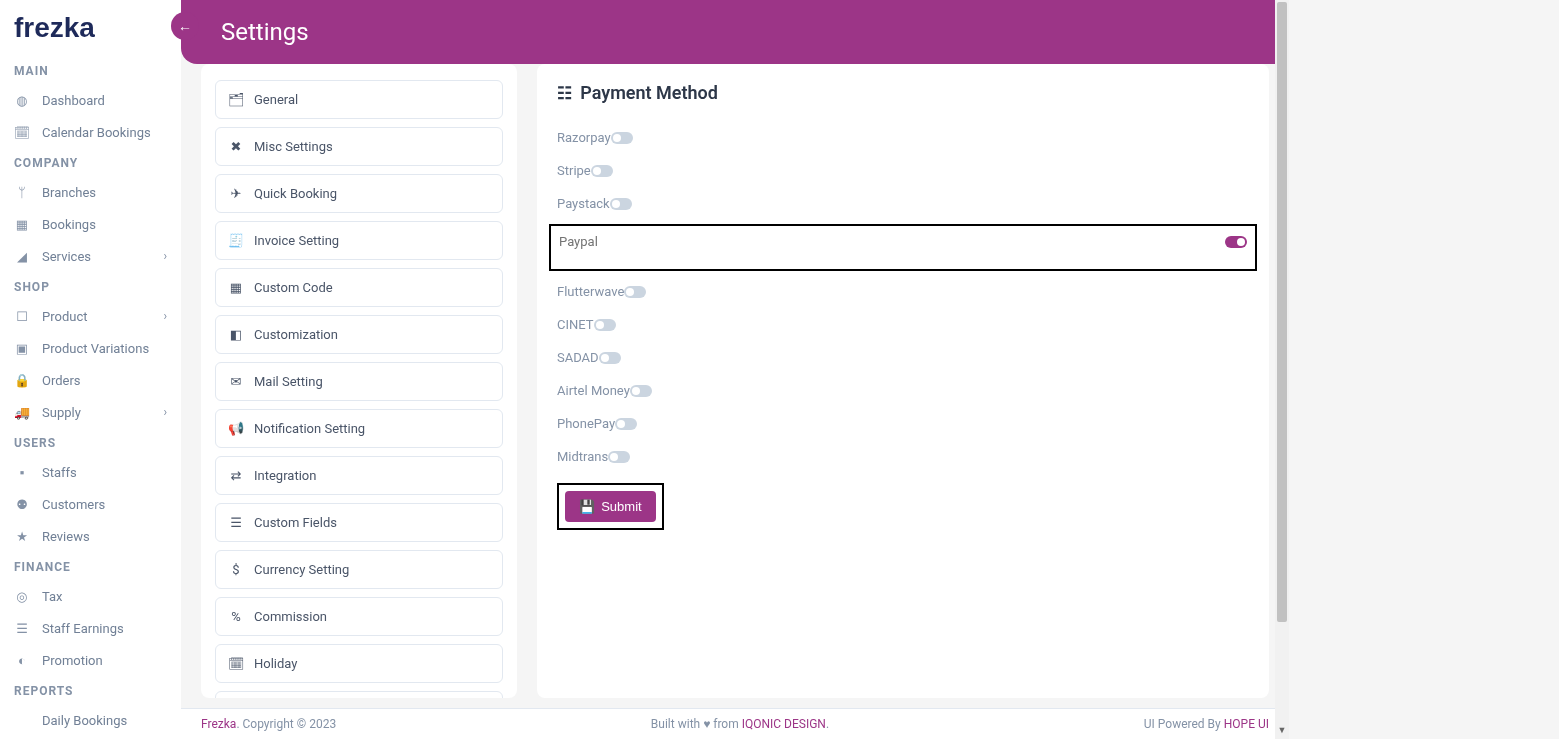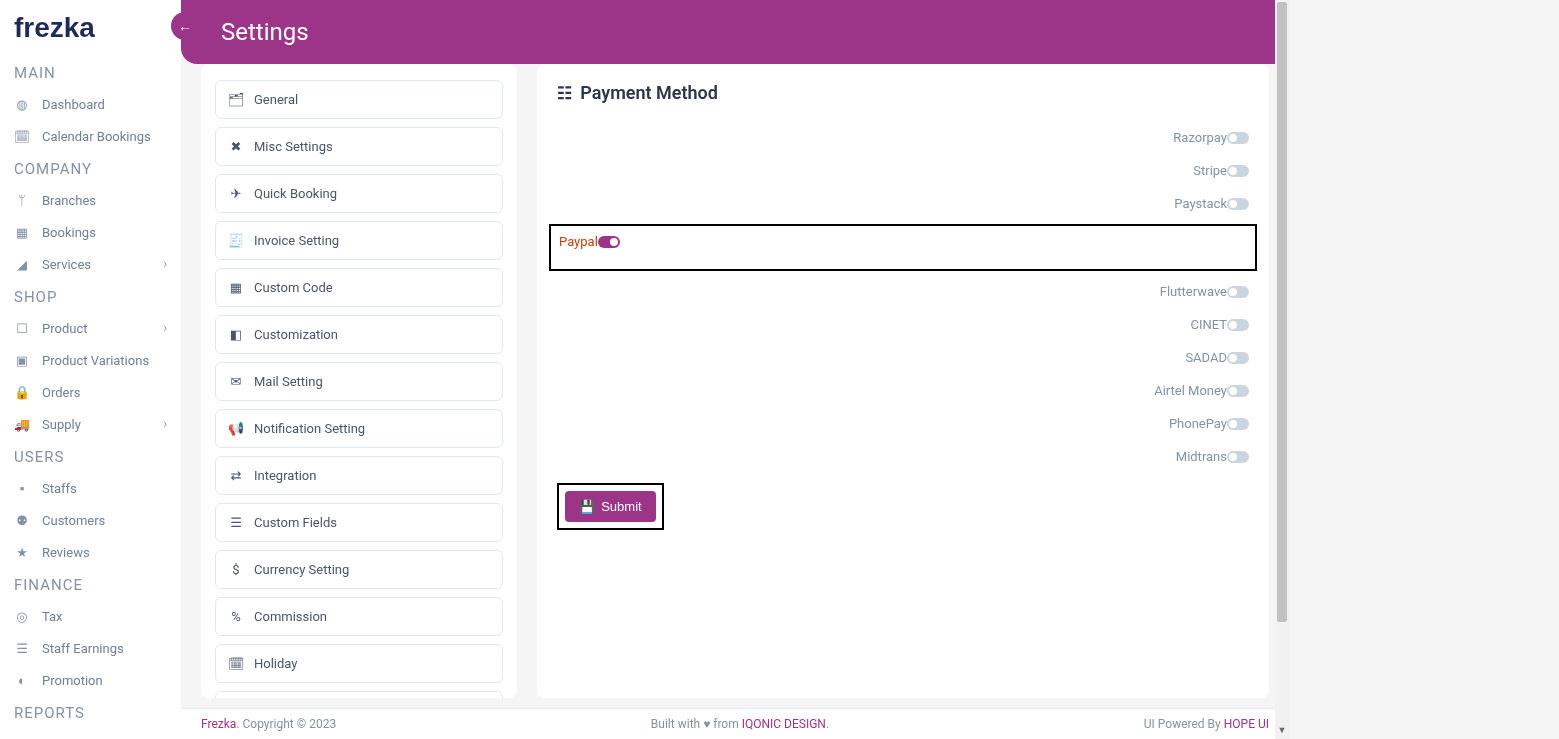--- a/index.html
+++ b/index.html
@@ -29,25 +29,25 @@
       padding: 12px 0 0 0;
     }
     .logo {
       font-size: 28px;
       font-weight: 600;
       color: #1e2a5a;
       padding: 0 14px 12px 14px;
       font-family: sans-serif;
     }
     .nav-section-title {
-      font-size: 15px;
+      font-size: 12px;
       color: #8492a6;
       letter-spacing: 1px;
       padding: 8px 14px 6px 14px;
-      font-weight: 400;
+      font-weight: 700;
     }
     .nav-item {
       display: flex;
       align-items: center;
       padding: 8px 14px;
       color: #718096;
       font-size: 13px;
       cursor: pointer;
       position: relative;
     }
@@ -152,21 +152,21 @@
       font-weight: 600;
       color: #2d3748;
       margin-bottom: 18px;
     }
     .panel-title-icon {
       margin-right: 8px;
       font-size: 17px;
     }
     .method-row {
       display: flex;
-      justify-content: flex-end;
+      justify-content: flex-start;
       align-items: center;
       padding: 9px 0;
       font-size: 13px;
       color: #8492a6;
     }
     
     .toggle {
       width: 22px;
       height: 12px;
       background: #cbd5e0;
@@ -192,24 +192,25 @@
       right: 2px;
     }
     
     .paypal-box {
       border: 2px solid #000;
       padding: 2px 8px 8px 8px;
       margin: 4px -8px;
     }
     .paypal-header {
       display: flex;
+      justify-content: space-between;
       align-items: center;
       padding: 6px 0;
       font-size: 13px;
-      color: #c2410c;
+      color: #737373;
     }
     .fields-row {
       display: flex;
       gap: 24px;
       margin-top: 6px;
     }
     .field {
       flex: 1;
     }
     .field-label {

